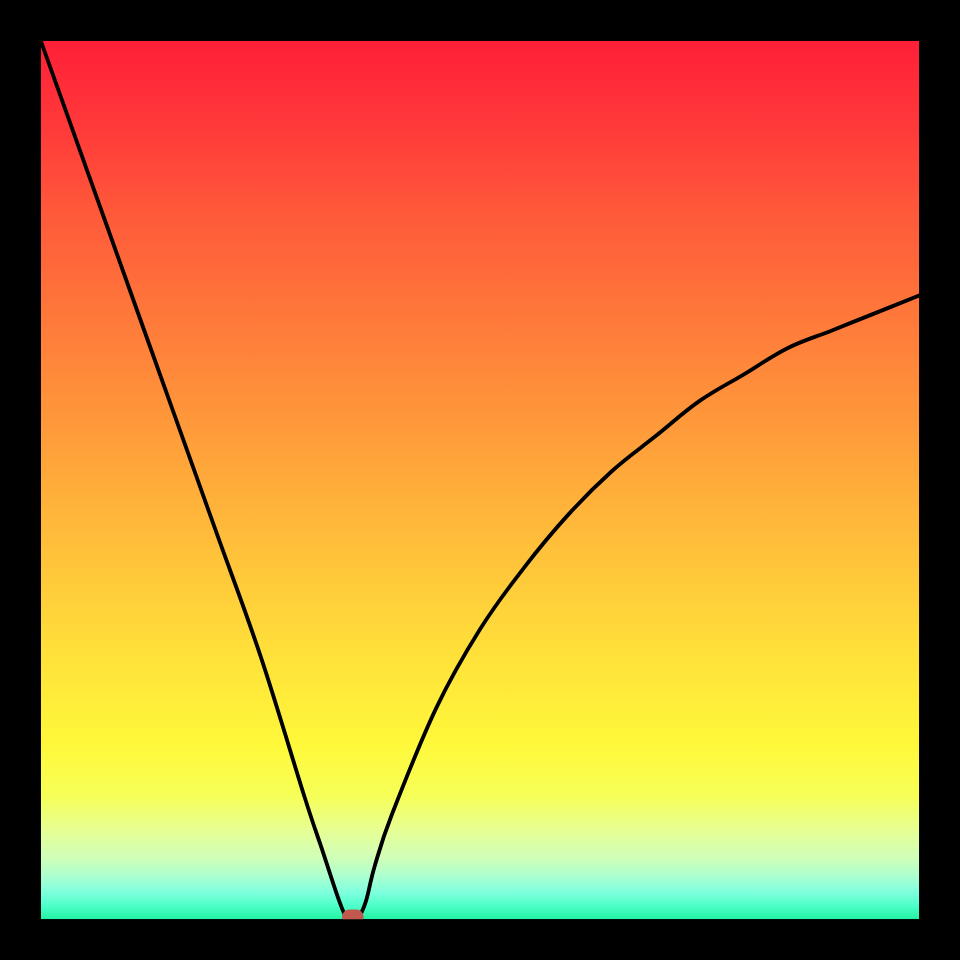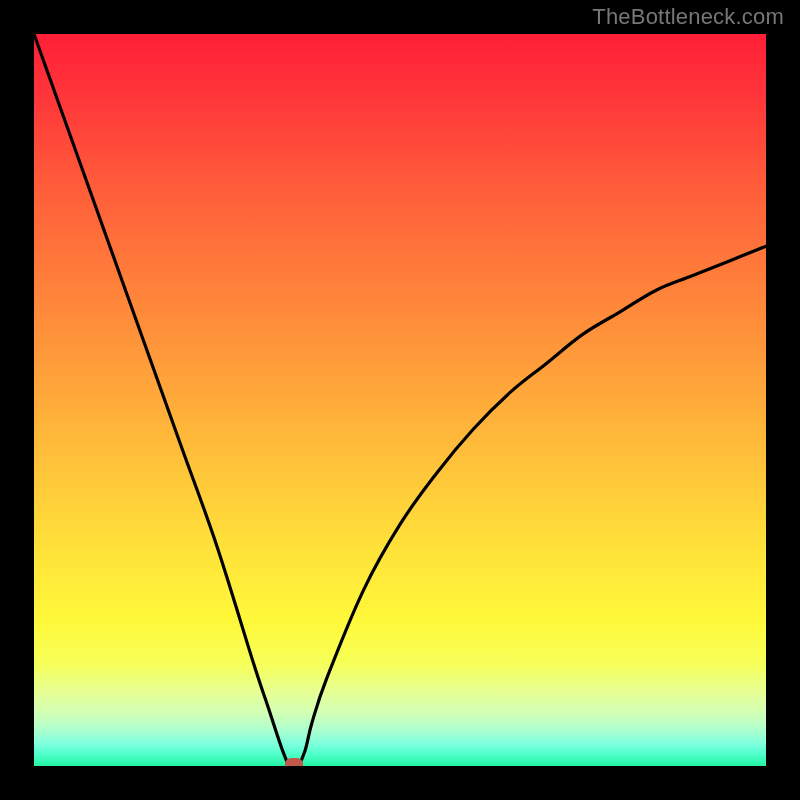--- a/index.html
+++ b/index.html
@@ -70,21 +70,20 @@
     background: #c1584e;
     transform: translate(-50%, -50%);
     z-index: 3;
   }
 </style>
 </head>
 <body>
 
 <div class="frame">
 
-  <div class="watermark">TheBottleneck.com</div>
 
   <div class="plot">
     <div class="gradient"></div>
 
     <svg class="curve" viewBox="0 0 732 732" preserveAspectRatio="none">
       <path fill="none" stroke="#000" stroke-width="3.2" stroke-linecap="round" d="M 0 0 C 6.588 18.446400000000004, 23.424 65.58720000000001, 36.6 102.48000000000002 C 49.776 139.37280000000004, 60.02400000000001 168.0672, 73.2 204.96000000000004 C 86.376 241.85280000000006, 96.624 270.5472000000001, 109.8 307.44000000000005 C 122.976 344.3328, 133.22400000000002 373.02720000000005, 146.4 409.92 C 159.576 446.8128, 169.824 472.87199999999996, 183 512.4 C 196.176 551.928, 210.3768 600.5328, 219.6 629.52 C 228.82319999999999 658.5072, 228.9696 657.6288000000001, 234.24 673.44 C 239.5104 689.2512, 244.92720000000003 706.8192, 248.88000000000002 717.36 C 252.83280000000002 727.9008, 253.5648 729.3648000000001, 256.2 732 C 258.8352 734.6351999999999, 260.8848 734.6351999999999, 263.52 732 C 266.1552 729.3648000000001, 268.2048 725.2656, 270.84 717.36 C 273.4752 709.4544000000001, 274.2072 701.2560000000001, 278.16 688.08 C 282.11280000000005 674.904, 283.5768 667.8768, 292.8 644.16 C 302.02320000000003 620.4431999999999, 316.22400000000005 583.9895999999999, 329.40000000000003 556.3199999999999 C 342.576 528.6504, 352.824 511.5216, 366 490.44 C 379.176 469.3584, 389.42400000000004 456.3288, 402.6 439.2 C 415.776 422.0712, 426.024 409.7736, 439.2 395.28 C 452.376 380.78639999999996, 462.624 370.5384, 475.8 358.68 C 488.976 346.8216, 499.224 339.94079999999997, 512.4 329.4 C 525.576 318.8592, 535.824 309.3432, 549 300.12 C 562.176 290.8968, 572.424 286.0656, 585.6 278.16 C 598.7760000000001 270.25440000000003, 609.0239999999999 262.788, 622.1999999999999 256.2 C 635.376 249.61199999999997, 645.624 246.83039999999994, 658.8000000000001 241.55999999999995 C 671.9760000000001 236.28959999999995, 682.2239999999999 232.1904, 695.4 226.92000000000002 C 708.576 221.64960000000002, 725.412 214.91519999999997, 732 212.27999999999997" id="curve-path"></path>
     </svg>
 
     <div class="marker" id="marker" style="left: 259.86px; top: 730px;"></div>
   </div>

